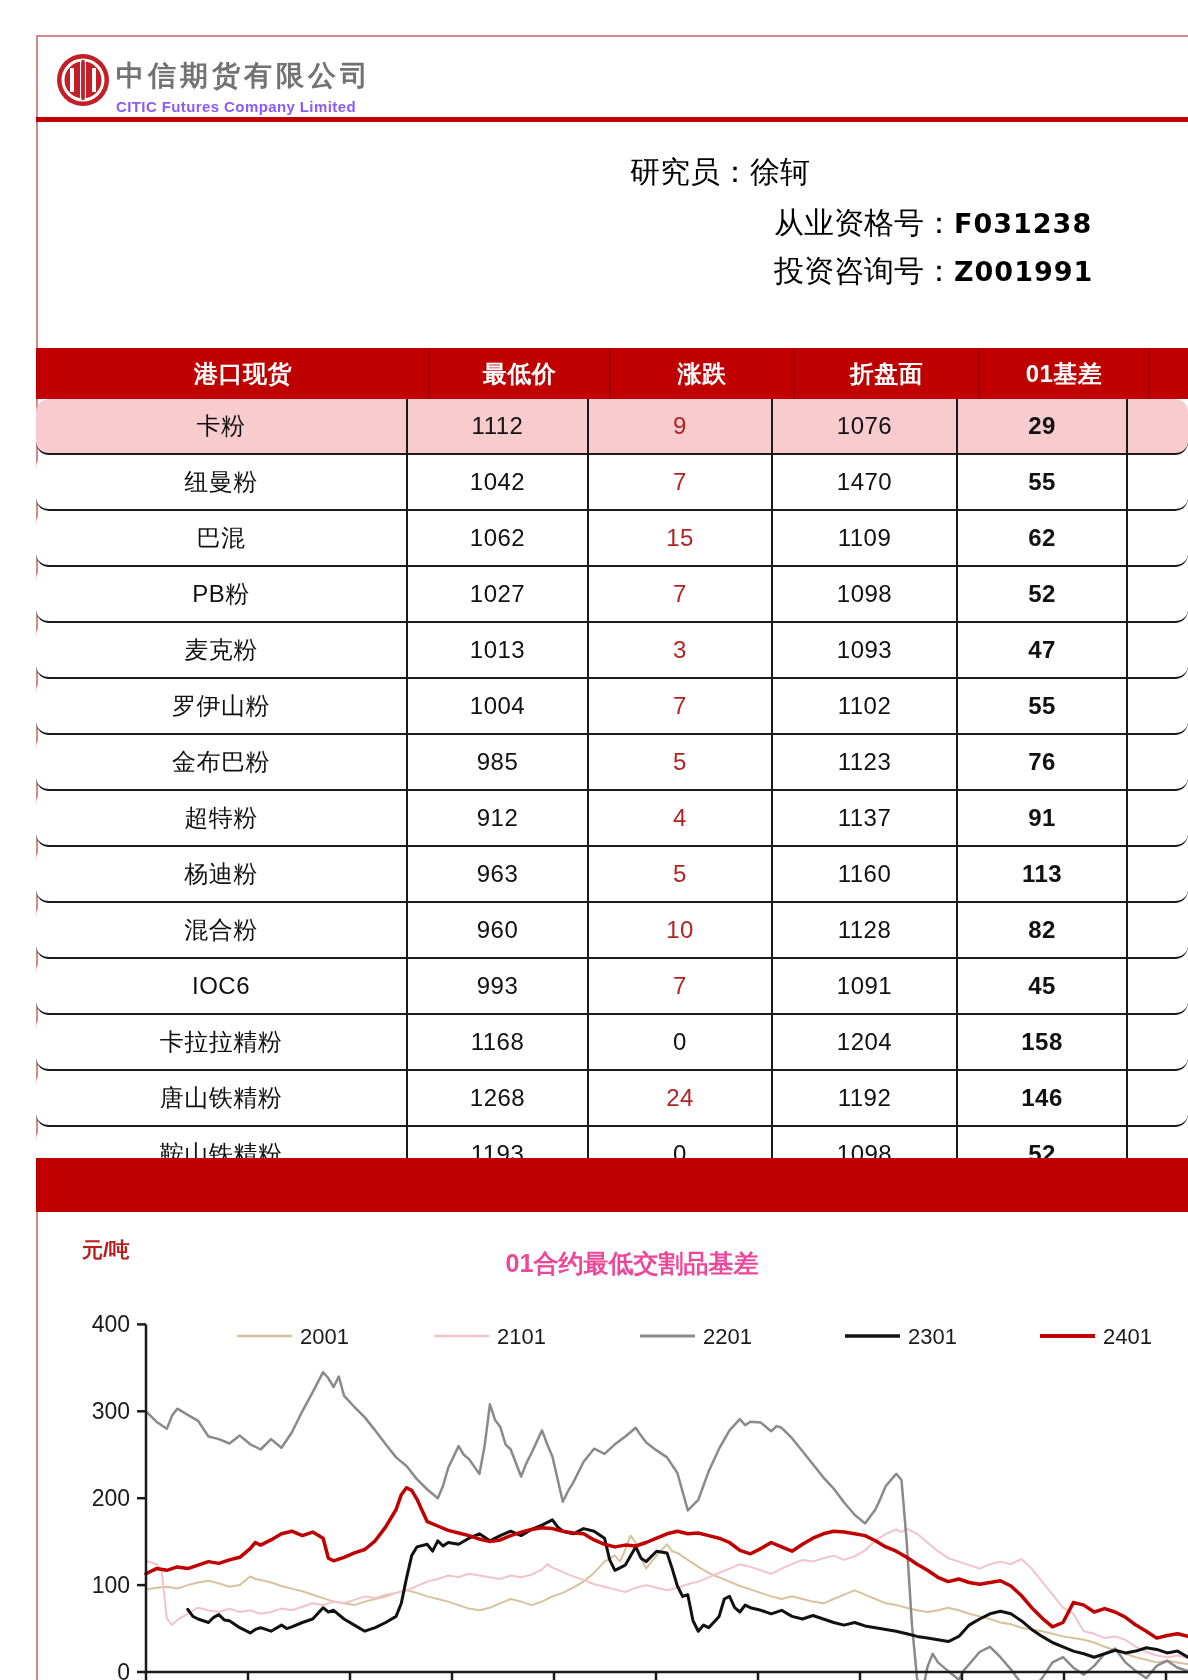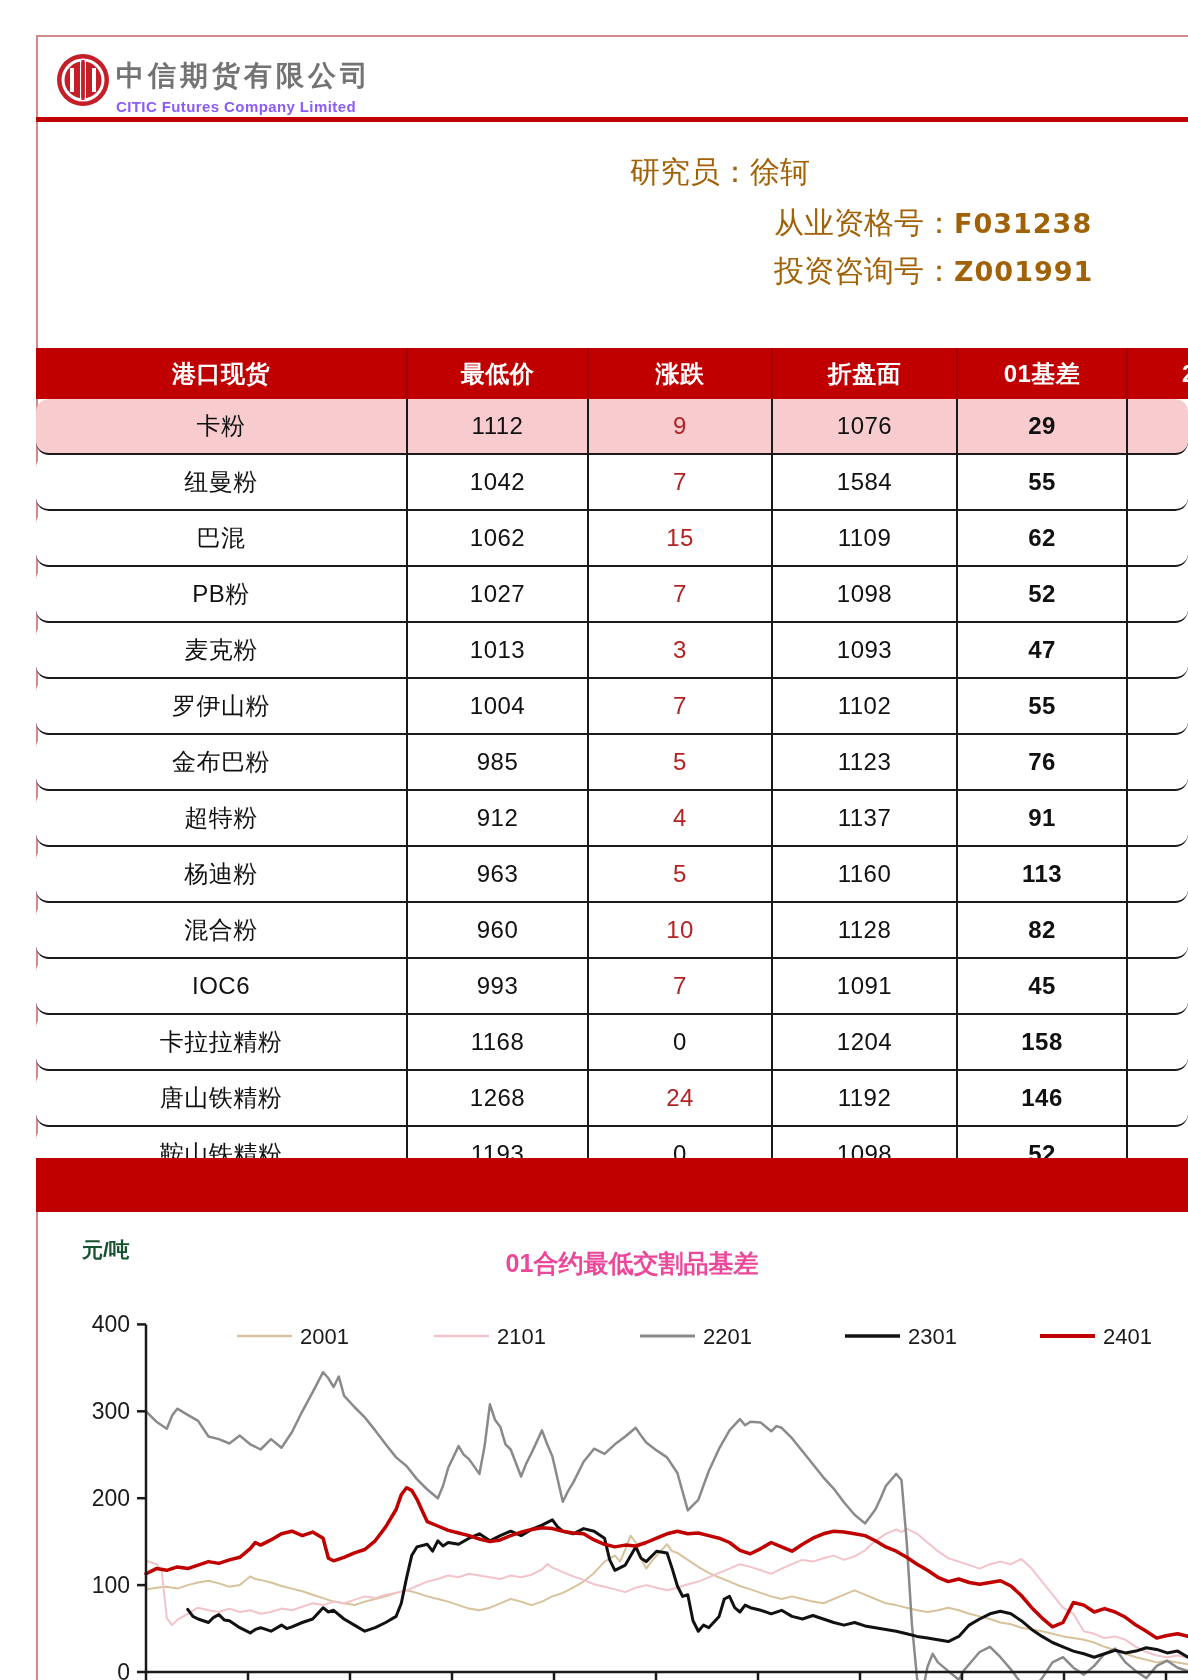--- a/index.html
+++ b/index.html
@@ -8,40 +8,40 @@
   .abs{position:absolute;}
   .frame{left:36px;top:35px;width:1400px;height:1800px;
          border-left:2px solid #d08a8a;border-top:2px solid #d08a8a;}
   
   .logo-wrap{left:56px;top:52px;display:flex;align-items:flex-start;}
   .company{left:116px;top:57px;}
   .company-cn{font-size:28px;font-weight:bold;letter-spacing:4px;color:#737373;}
   .company-en{font-size:15px;font-weight:bold;color:#8b5cf6;margin-top:3px;letter-spacing:0.4px;}
   .red-rule{left:36px;top:117px;width:1152px;height:5px;background:#c00000;}
   
-  .res-line{font-family:"Liberation Serif","DejaVu Serif",serif;font-size:30px;color:#a16207;white-space:nowrap;}
+  .res-line{font-family:"Liberation Serif","DejaVu Serif",serif;font-size:30px;color:#000000;white-space:nowrap;}
   .res-1{left:630px;top:152px;}
   .res-2{left:774px;top:203px;}
   .res-3{left:774px;top:251px;}
   .res-num{font-family:"DejaVu Sans","Liberation Sans",sans-serif;font-weight:bold;font-size:27px;letter-spacing:1px;}
   
   .tablewrap{left:36px;top:348px;width:1152px;height:810px;overflow:hidden;}
   .grid-row{display:grid;grid-template-columns:372px 181px 184px 185px 170px 122px;}
-  .thead{height:51px;background:#c00000;}
+  .thead{height:51px;background:#c00000;padding-left:22px;}
   .thead .cell{color:#ffffff;font-weight:bold;font-size:24px;border-right:2px solid #9c0000;}
   .trow{height:54px;background:#ffffff;border-bottom:2px solid #1a1a1a;border-radius:13px;}
   .trow.hl{background:#f8cbce;}
   .cell{display:flex;align-items:center;justify-content:center;font-size:24px;letter-spacing:0.5px;}
   .trow .cell{border-right:2px solid #1a1a1a;}
   .cell:last-child{border-right:none!important;}
   .chg-red{color:#b42323;}
   .basis{font-weight:bold;}
   .red-band{left:36px;top:1158px;width:1152px;height:54px;background:#c00000;}
   
-  .unit-label{left:82px;top:1236px;font-size:21px;font-weight:bold;color:#14532d;}
+  .unit-label{left:82px;top:1236px;font-size:21px;font-weight:bold;color:#b91c1c;}
   .chart-title{left:332px;top:1247px;width:600px;text-align:center;font-size:25px;font-weight:bold;color:#ec4899;}
   #chart-svg{left:36px;top:1212px;}
 </style>
 </head>
 <body>
 
 <div class="abs frame"></div>
 
 <div class="abs logo-wrap">
   <svg width="54" height="56" viewBox="0 0 54 56">
@@ -79,21 +79,21 @@
         <div class="cell ">1112</div>
         <div class="cell chg-red">9</div>
         <div class="cell ">1076</div>
         <div class="cell basis">29</div>
         <div class="cell "></div>
       </div>
       <div class="grid-row trow">
         <div class="cell ">纽曼粉</div>
         <div class="cell ">1042</div>
         <div class="cell chg-red">7</div>
-        <div class="cell ">1584</div>
+        <div class="cell ">1470</div>
         <div class="cell basis">55</div>
         <div class="cell "></div>
       </div>
       <div class="grid-row trow">
         <div class="cell ">巴混</div>
         <div class="cell ">1062</div>
         <div class="cell chg-red">15</div>
         <div class="cell ">1109</div>
         <div class="cell basis">62</div>
         <div class="cell "></div>

